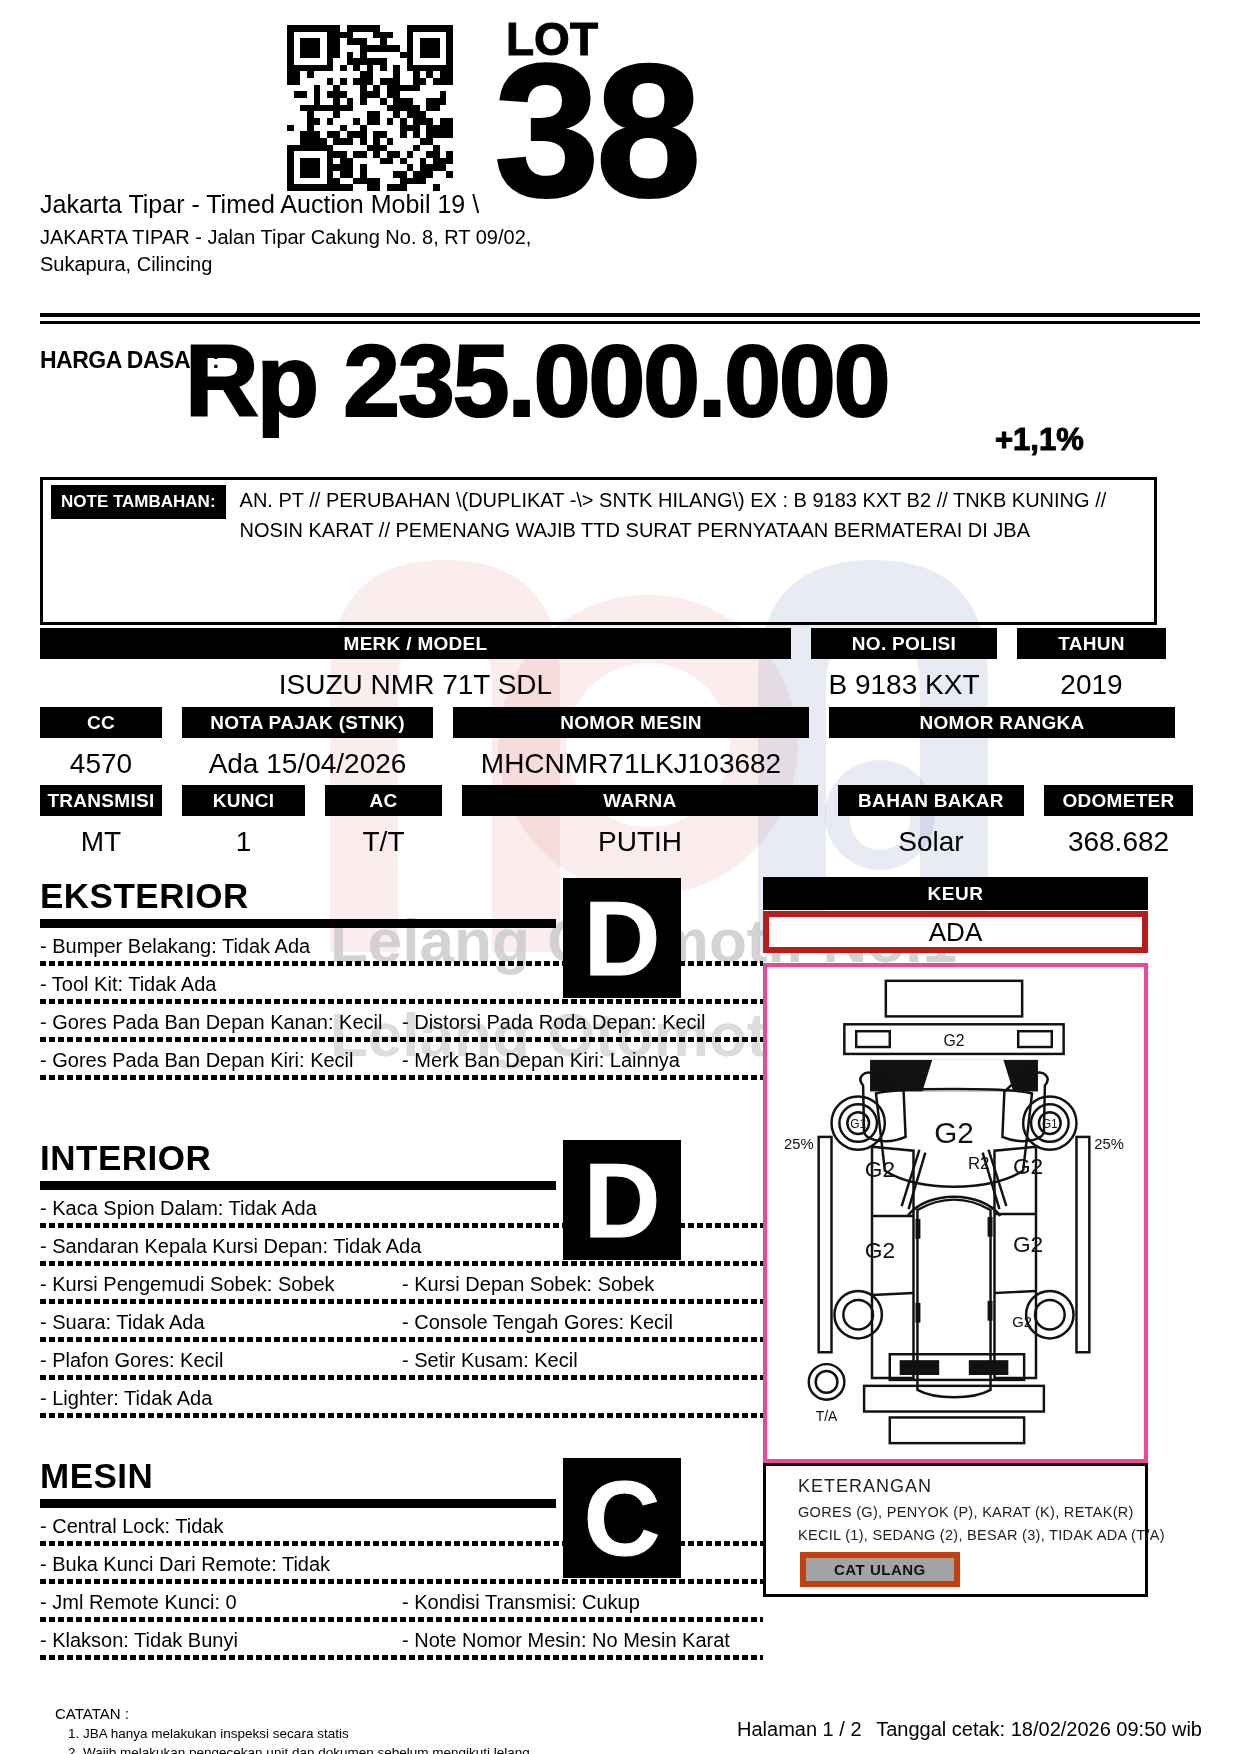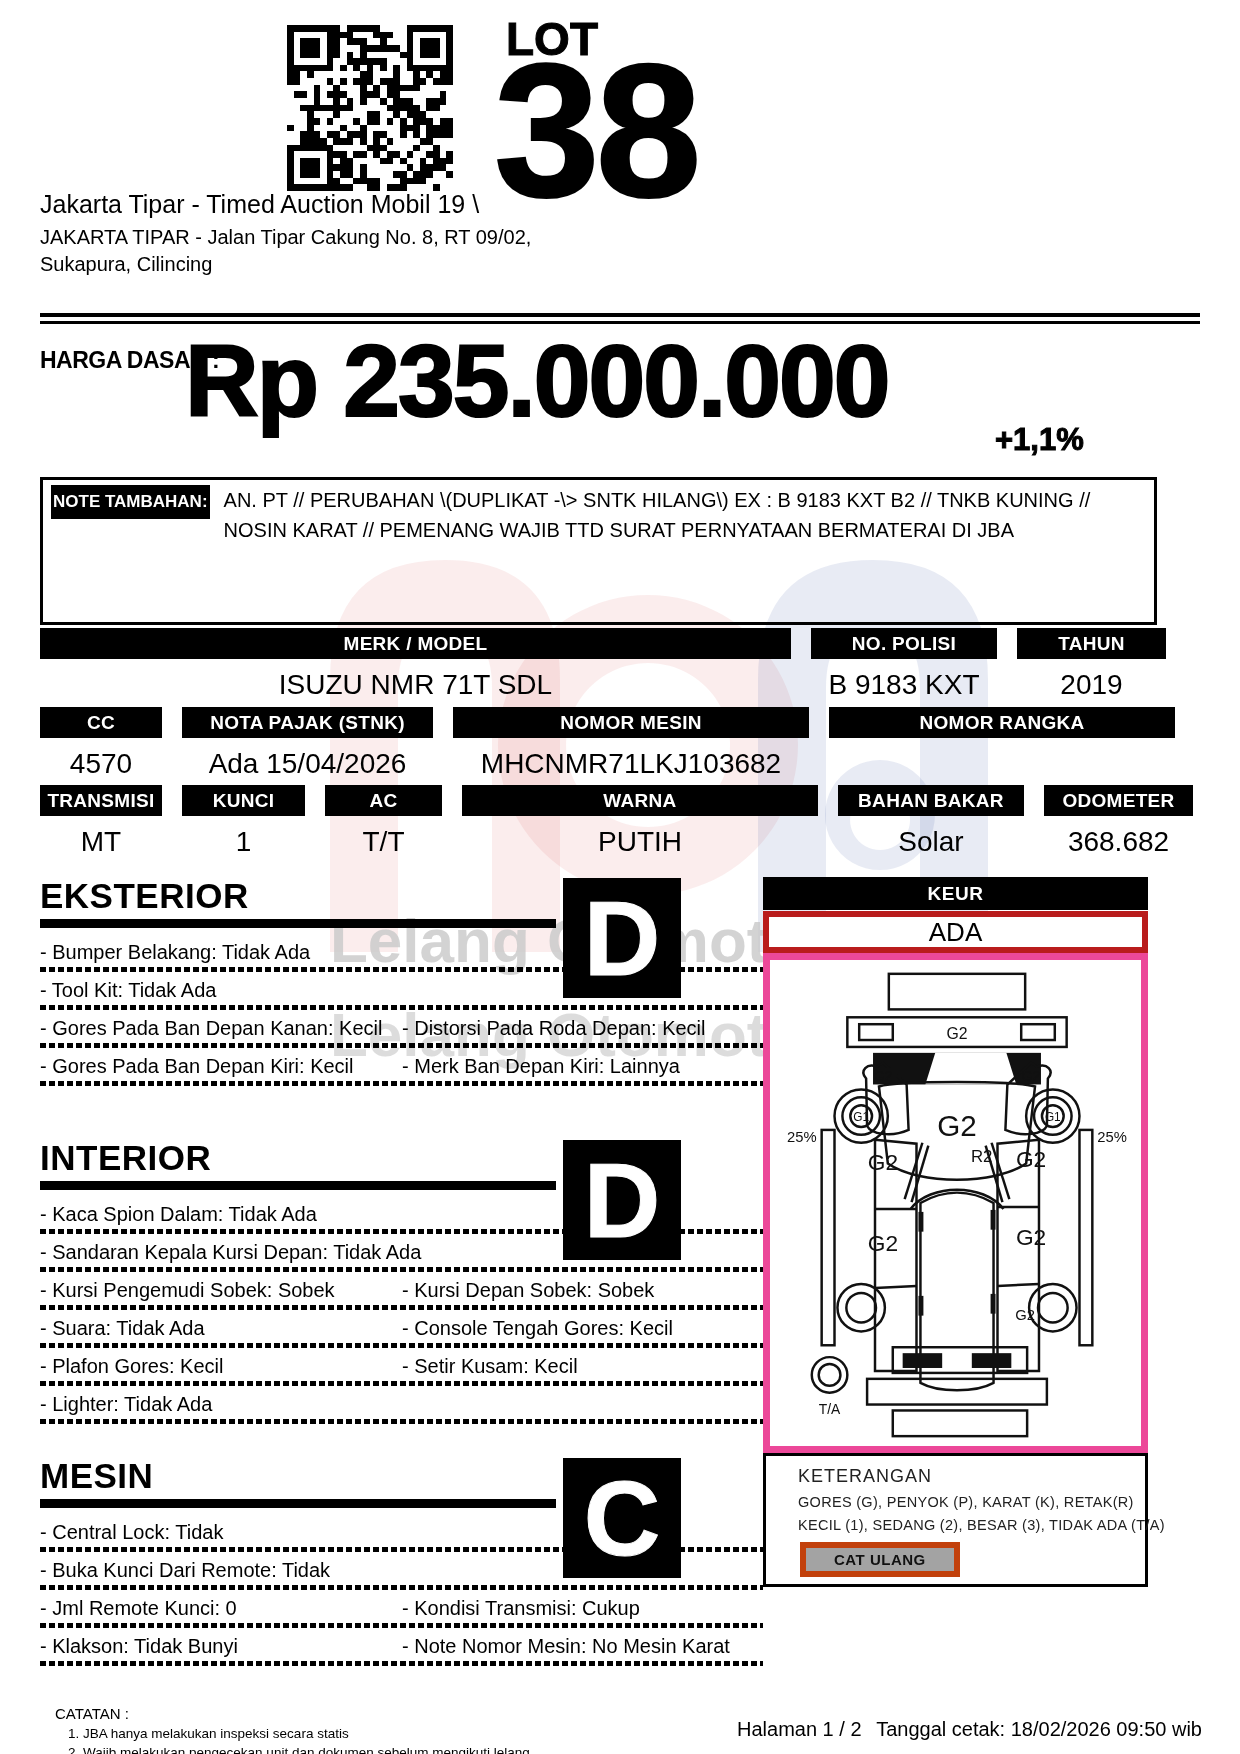--- a/index.html
+++ b/index.html
@@ -26,53 +26,53 @@
 
   
   #harga-label{left:40px;top:347px;font-size:23px;font-weight:700;letter-spacing:-0.5px;}
   #amount{left:185px;top:328px;font-size:102px;font-weight:700;line-height:1.05;white-space:nowrap;letter-spacing:-2px;}
   #increment{left:995px;top:422px;font-size:31px;font-weight:700;}
 
   
   #note-box{left:40px;top:477px;width:1117px;height:148px;border:3px solid #000;box-sizing:border-box;
             padding:5px 8px;font-size:20px;line-height:1.5;overflow:hidden;}
   #note-label{float:left;background:#000;color:#fff;font-size:17px;font-weight:700;
-              padding:4px 2px;margin:0 14px 6px 0;}
+              padding:4px 10px;margin:0 14px 6px 0;}
 
   
   .srow{position:absolute;left:40px;width:1108px;display:grid;column-gap:20px;}
   .r1{grid-template-columns:751px 186px 149px;}
   .r2{grid-template-columns:122px 251px 356px 346px;}
   .r3{grid-template-columns:122px 123px 117px 356px 186px 149px;}
   .hcell{background:#000;color:#fff;font-weight:700;font-size:19px;height:31px;
          display:flex;align-items:center;justify-content:center;letter-spacing:0.3px;white-space:nowrap;}
   .vrow{margin-top:0;}
   .vcell{font-size:28px;text-align:center;padding-top:8px;height:36px;white-space:nowrap;}
 
   
   .section{position:absolute;left:40px;width:723px;}
   .sec-title{font-size:35px;font-weight:700;letter-spacing:0.5px;}
   .sec-underline{width:516px;height:9px;background:#000;margin-top:3px;}
-  .item-list{margin-top:6px;}
+  .item-list{margin-top:0;}
   .item-row{padding:7px 0 3px 0;font-size:20px;}
   .item-row.two-col{display:grid;grid-template-columns:362px auto;}
   .dotline{height:5px;background-image:repeating-linear-gradient(90deg,#000 0,#000 6px,transparent 6px,transparent 9px);}
   .grade-box{position:absolute;left:563px;width:118px;height:120px;background:#000;color:#fff;
              display:flex;align-items:center;justify-content:center;font-size:106px;font-weight:700;line-height:1;}
   #grade-eksterior{top:878px;}
   #grade-interior{top:1140px;}
   #grade-mesin{top:1458px;}
 
   
   #right-col{left:763px;top:877px;width:385px;}
   #keur-bar{background:#000;color:#fff;font-size:19px;font-weight:700;height:33px;
             display:flex;align-items:center;justify-content:center;letter-spacing:0.5px;}
   #keur-value{border:6px solid #b91c1c;box-sizing:border-box;height:42px;margin-top:1px;background:#fff;
               display:flex;align-items:center;justify-content:center;font-size:26px;}
-  #diagram-box{border:7px solid #ec4899;box-sizing:border-box;height:500px;background:#fff;}
+  #diagram-box{border:4px solid #ec4899;box-sizing:border-box;height:500px;margin-top:10px;background:#fff;}
   #keterangan-box{border:3px solid #000;box-sizing:border-box;height:134px;background:#fff;
                   padding:10px 32px;}
   #ket-title{font-size:18px;letter-spacing:1px;color:#222;}
   .ket-line{font-size:14.5px;color:#222;margin-top:7px;letter-spacing:0.3px;white-space:nowrap;}
   #ket-button{display:inline-block;margin-top:9px;margin-left:2px;background:#a3a3a3;border:6px solid #c2410c;
               color:#111;font-size:15px;font-weight:700;padding:3px 28px;letter-spacing:0.5px;}
 
   
   #catatan{left:55px;top:1663px;font-size:15px;margin-top:42px;}
   #catatan .cat-item{font-size:13.5px;padding-left:13px;margin-top:4px;}

